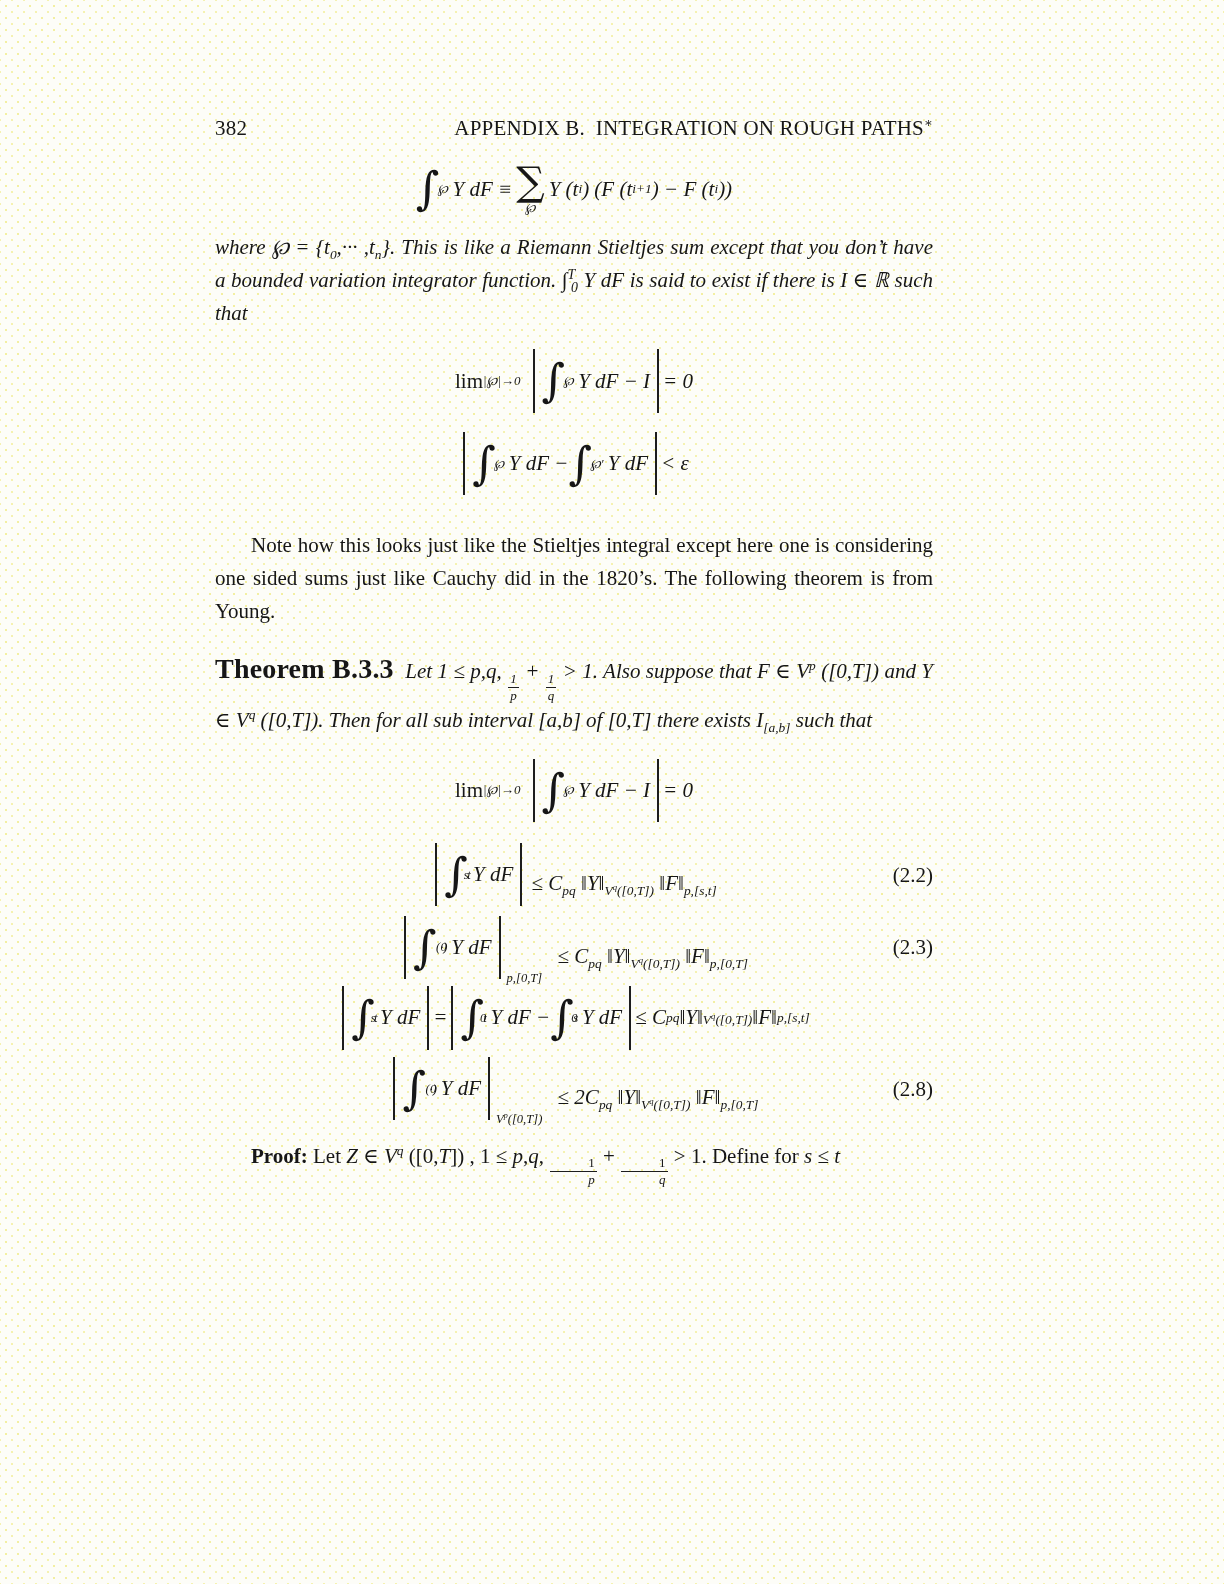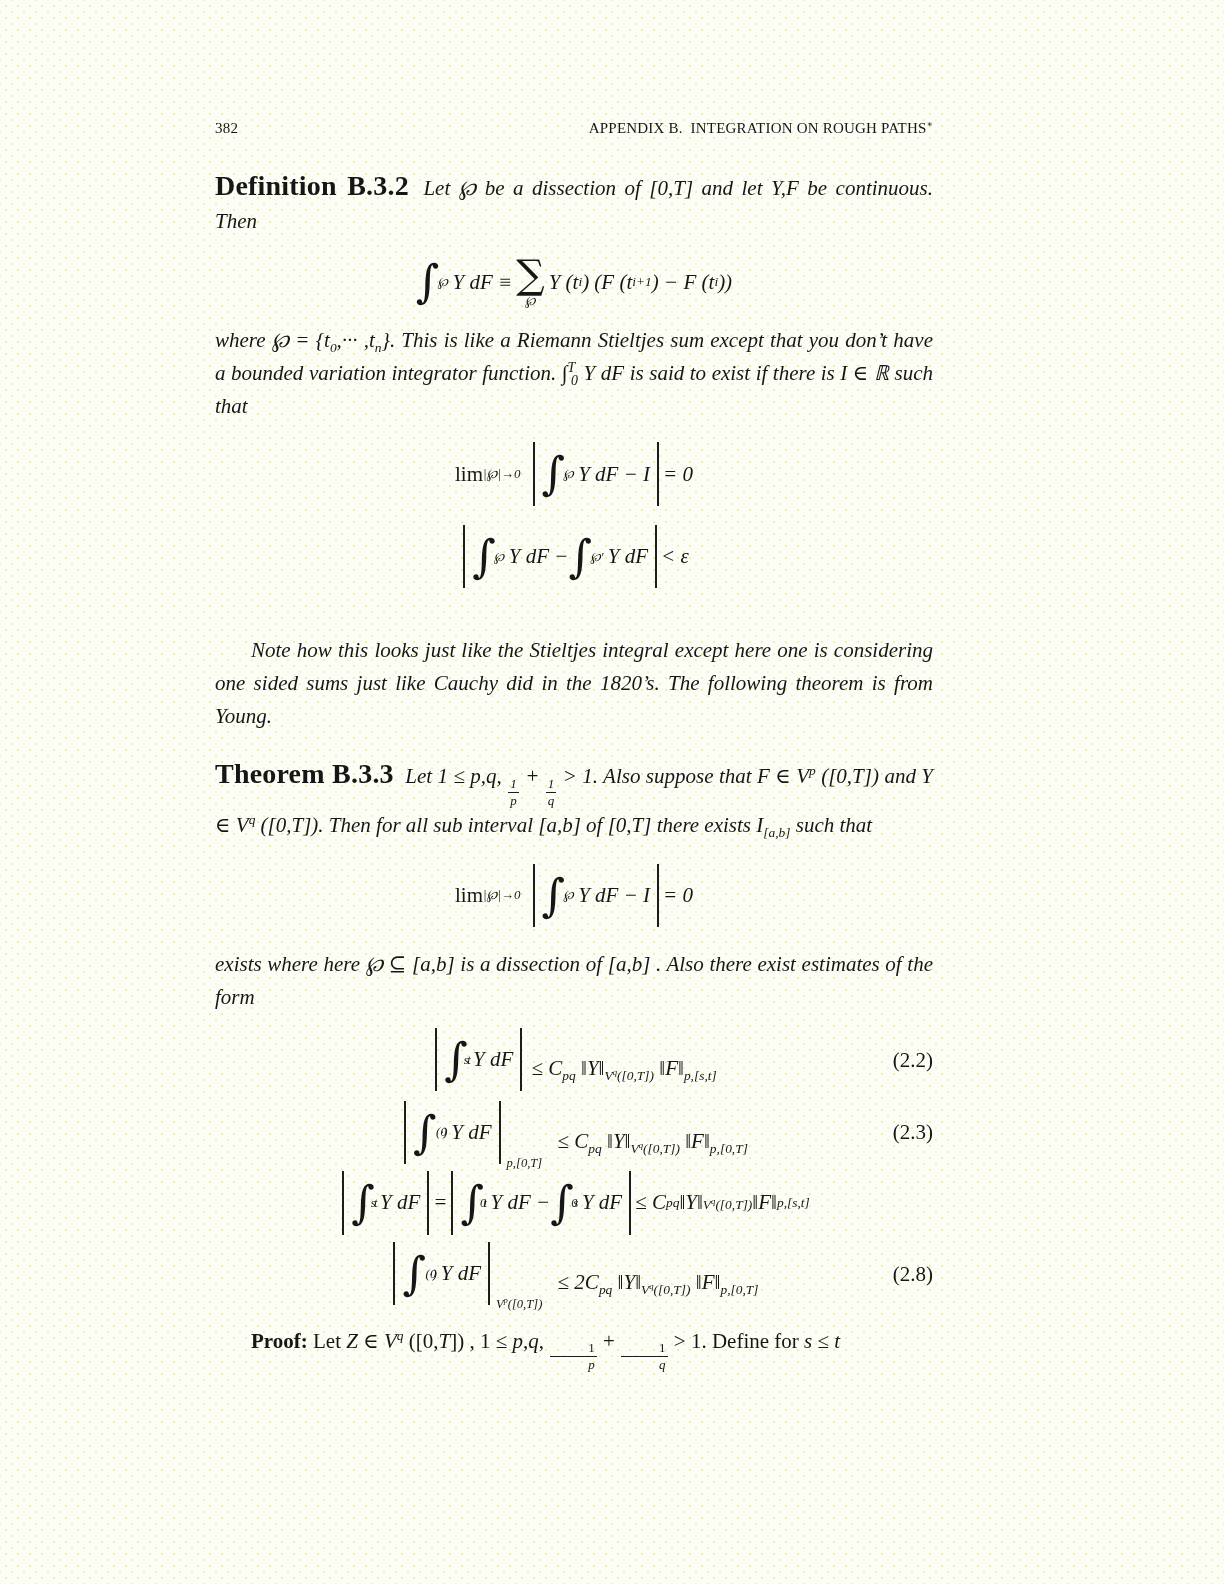--- a/index.html
+++ b/index.html
@@ -9,21 +9,21 @@
     font-family:"Liberation Serif","DejaVu Serif",serif;
     background-color:#fdfdf8;
     background-image:
       radial-gradient(circle, rgba(235,228,90,0.55) 0.9px, rgba(0,0,0,0) 1.4px),
       radial-gradient(circle, rgba(235,228,90,0.45) 0.9px, rgba(0,0,0,0) 1.4px);
     background-size:12px 12px,12px 12px;
     background-position:0 0,6px 6px;
   }
   .sheet{position:absolute;left:215px;top:112px;width:718px;font-size:21px;line-height:33px;}
 
-  .pagehead{display:flex;justify-content:space-between;align-items:baseline;font-size:15px;letter-spacing:0.2px;text-align:center;}
+  .pagehead{display:flex;justify-content:space-between;align-items:baseline;font-size:21px;letter-spacing:0.2px;text-align:center;}
   .pagehead .runtitle sup{font-size:62%;}
 
   p{margin:0;text-align:justify;}
   .it{font-style:italic;}
   .rm{font-style:normal;}
   .ind{text-indent:36px;}
   .lead{margin-top:24px;}
   .bighead{font-weight:bold;font-style:normal;font-size:28px;letter-spacing:0.2px;padding-right:6px;}
 
   
@@ -57,38 +57,34 @@
   sup{font-size:64%;}
 
   .sp-eq1{margin:12px 0 10px 0;min-height:64px;}
   .sp-eq2{margin:16px 0 16px 0;min-height:70px;}
   .sp-eq3{margin:12px 0 12px 0;min-height:58px;}
   .sp-eq4{margin:18px 0 18px 0;min-height:70px;}
   .sp-eq22{margin:14px 0 6px 0;min-height:54px;}
   .sp-eq23{margin:6px 0 4px 0;min-height:70px;}
   .sp-eqmid{margin:2px 0 2px 0;min-height:58px;}
   .sp-eq24{margin:4px 0 8px 0;min-height:70px;}
-  .mt-note{margin-top:46px;font-style:italic;}
+  .mt-note{margin-top:34px;}
   .mt-proof{margin-top:16px;}
   .mt-small{margin-top:4px;}
 </style>
 </head>
 <body>
 
 <div class="sheet">
 
   <div class="pagehead">
     <span>382</span>
     <span class="runtitle">APPENDIX B.&nbsp;&nbsp;INTEGRATION ON ROUGH PATHS<sup>∗</sup></span>
   </div>
 
-  <p class="lead">
-    <span class="bighead">Definition B.3.2</span>
-    <span class="it">Let ℘ be a dissection of [0,T] and let Y,F be continuous. Then</span>
-  </p>
 
   <div class="eq sp-eq1"><span class="bint">∫</span><sub class="ll">℘</sub>Y dF ≡ <span class="sum">
         <span class="sumop">∑</span>
         <span class="sumsub">℘</span>
       </span>Y (t<sub>i</sub>) (F (t<sub>i+1</sub>) − F (t<sub>i</sub>))</div>
 
   <p class="it">where ℘ = {t<sub>0</sub>,··· ,t<sub>n</sub>}. This is like a Riemann Stieltjes sum except that you don’t have a bounded variation integrator function. ∫<sup class="plu">T</sup><sub class="pll">0</sub> Y dF is said to exist if there is I ∈ ℝ such that</p>
 
   <div class="eq sp-eq2"><span class="lim">
         <span class="limw">lim</span>
@@ -110,21 +106,20 @@
           <span class="fn">1</span>
           <span class="fd">q</span>
         </span> &gt; 1. Also suppose that F ∈ V<sup>p</sup> ([0,T]) and Y ∈ V<sup>q</sup> ([0,T]). Then for all sub interval [a,b] of [0,T] there exists I<sub>[a,b]</sub> such that</span>
   </p>
 
   <div class="eq sp-eq4"><span class="lim">
         <span class="limw">lim</span>
         <span class="limsub">|℘|→0</span>
       </span><span class="abs"><span class="bint">∫</span><sub class="ll">℘</sub>Y dF − I</span> = 0</div>
 
-  <p class="it">exists where here ℘ ⊆ [a,b] is a dissection of [a,b] . Also there exist estimates of the form</p>
 
   <div class="eqrow sp-eq22">
     <span class="eqbody"><span class="abs"><span class="bint">∫</span><sup class="lu">t</sup><sub class="ll2">s</sub>Y dF</span> ≤ C<sub>pq</sub> ‖Y‖<sub>V<sup>q</sup>([0,T])</sub> ‖F‖<sub>p,[s,t]</sub></span>
     <span class="eqtag">(2.2)</span>
   </div>
 
   <div class="eqrow sp-eq23">
     <span class="eqbody"><span class="abs"><span class="bint">∫</span><sup class="lu">(·)</sup><sub class="ll2">0</sub>Y dF</span><span class="asub">p,[0,T]</span> ≤ C<sub>pq</sub> ‖Y‖<sub>V<sup>q</sup>([0,T])</sub> ‖F‖<sub>p,[0,T]</sub></span>
     <span class="eqtag">(2.3)</span>
   </div>

